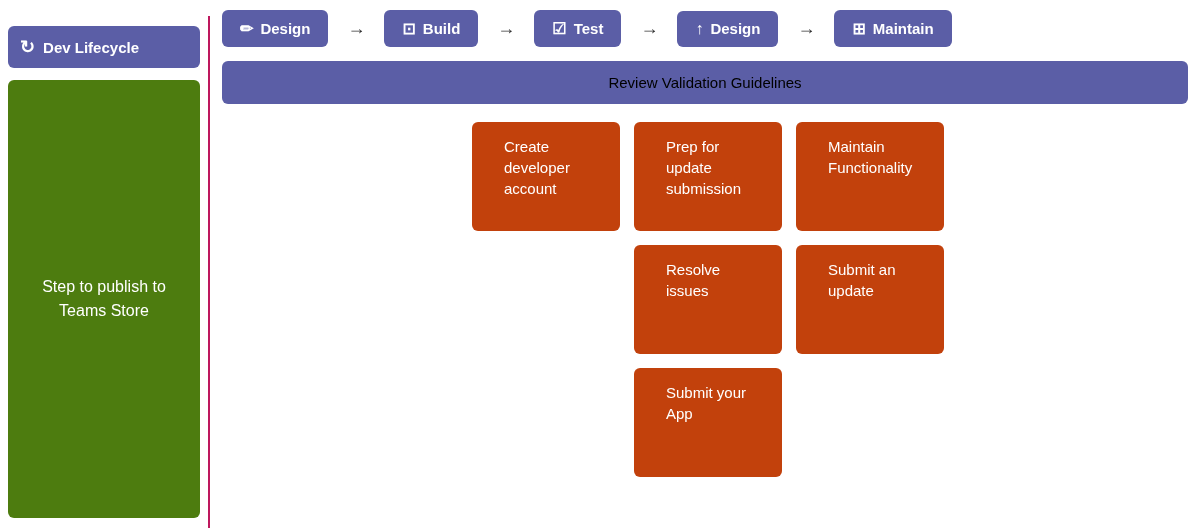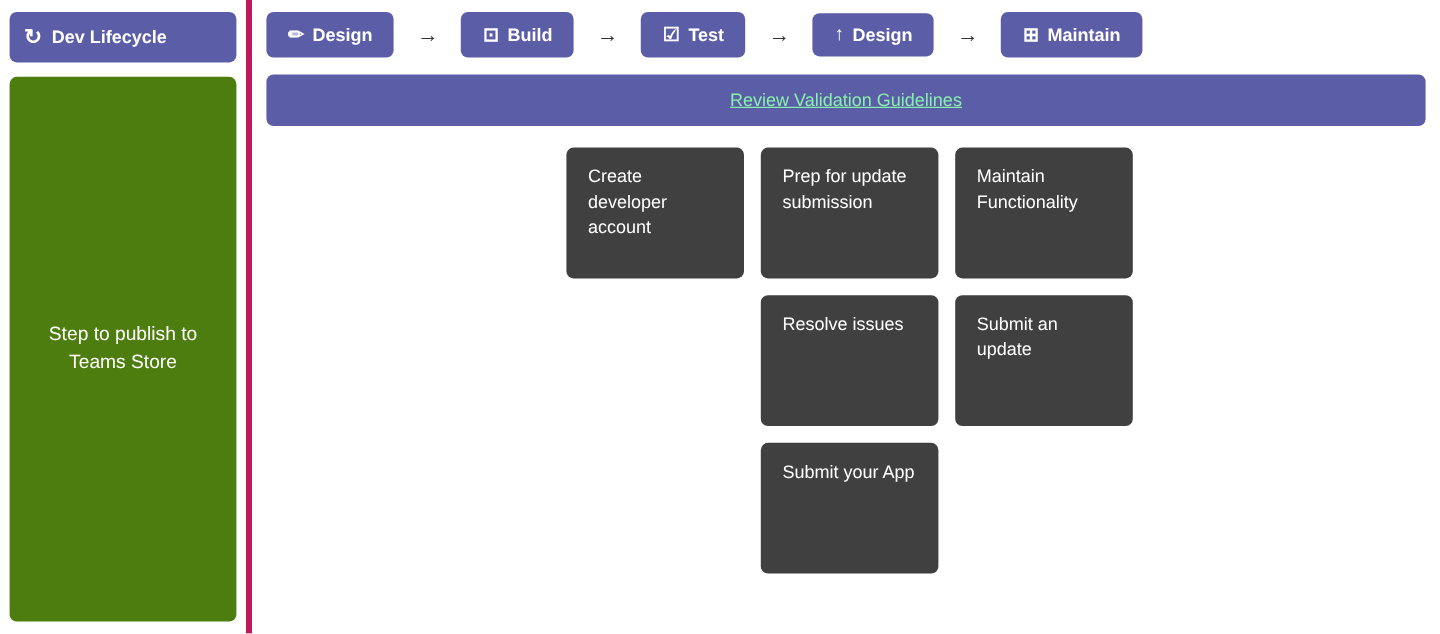--- a/index.html
+++ b/index.html
@@ -14,21 +14,22 @@
     }
 
     
     .sidebar {
       width: 210px;
       min-width: 210px;
       background: #fff;
       display: flex;
       flex-direction: column;
       padding: 10px 8px;
-      border-right: 5px solid #be185d;
+      border-right: 2px solid #be185d;
+      margin-top: 16px;
     }
 
     .sidebar-header {
       background: #5b5ea6;
       border-radius: 6px;
       color: white;
       display: flex;
       align-items: center;
       gap: 8px;
       padding: 10px 12px;
@@ -86,53 +87,52 @@
       color: #333;
       font-size: 18px;
       margin: 0 4px;
       font-weight: bold;
     }
 
     
     .review-banner {
       background: #5b5ea6;
       border-radius: 6px;
-      color: #86efac;
+      color: #000000;
       text-align: center;
       padding: 13px;
       font-size: 15px;
       margin-bottom: 18px;
-      text-decoration: underline;
     }
 
     
     .cards-area {
       display: flex;
       flex-direction: row;
       gap: 14px;
       justify-content: flex-start;
       margin-left: 250px;
     }
 
     .cards-column {
       display: flex;
       flex-direction: column;
       gap: 14px;
     }
 
     .card {
-      background: #404040;
+      background: #c2410c;
       border-radius: 6px;
       color: white;
       width: 148px;
       height: 109px;
       display: flex;
       align-items: flex-start;
       justify-content: flex-start;
-      padding: 14px 18px;
+      padding: 14px 32px;
       font-size: 15px;
       font-weight: 400;
       line-height: 1.4;
       cursor: pointer;
     }
 
     
     .icon-refresh::before { content: '↻'; font-size: 18px; }
     .icon-design::before { content: '✏'; font-size: 16px; }
     .icon-build::before { content: '⊡'; font-size: 16px; }

